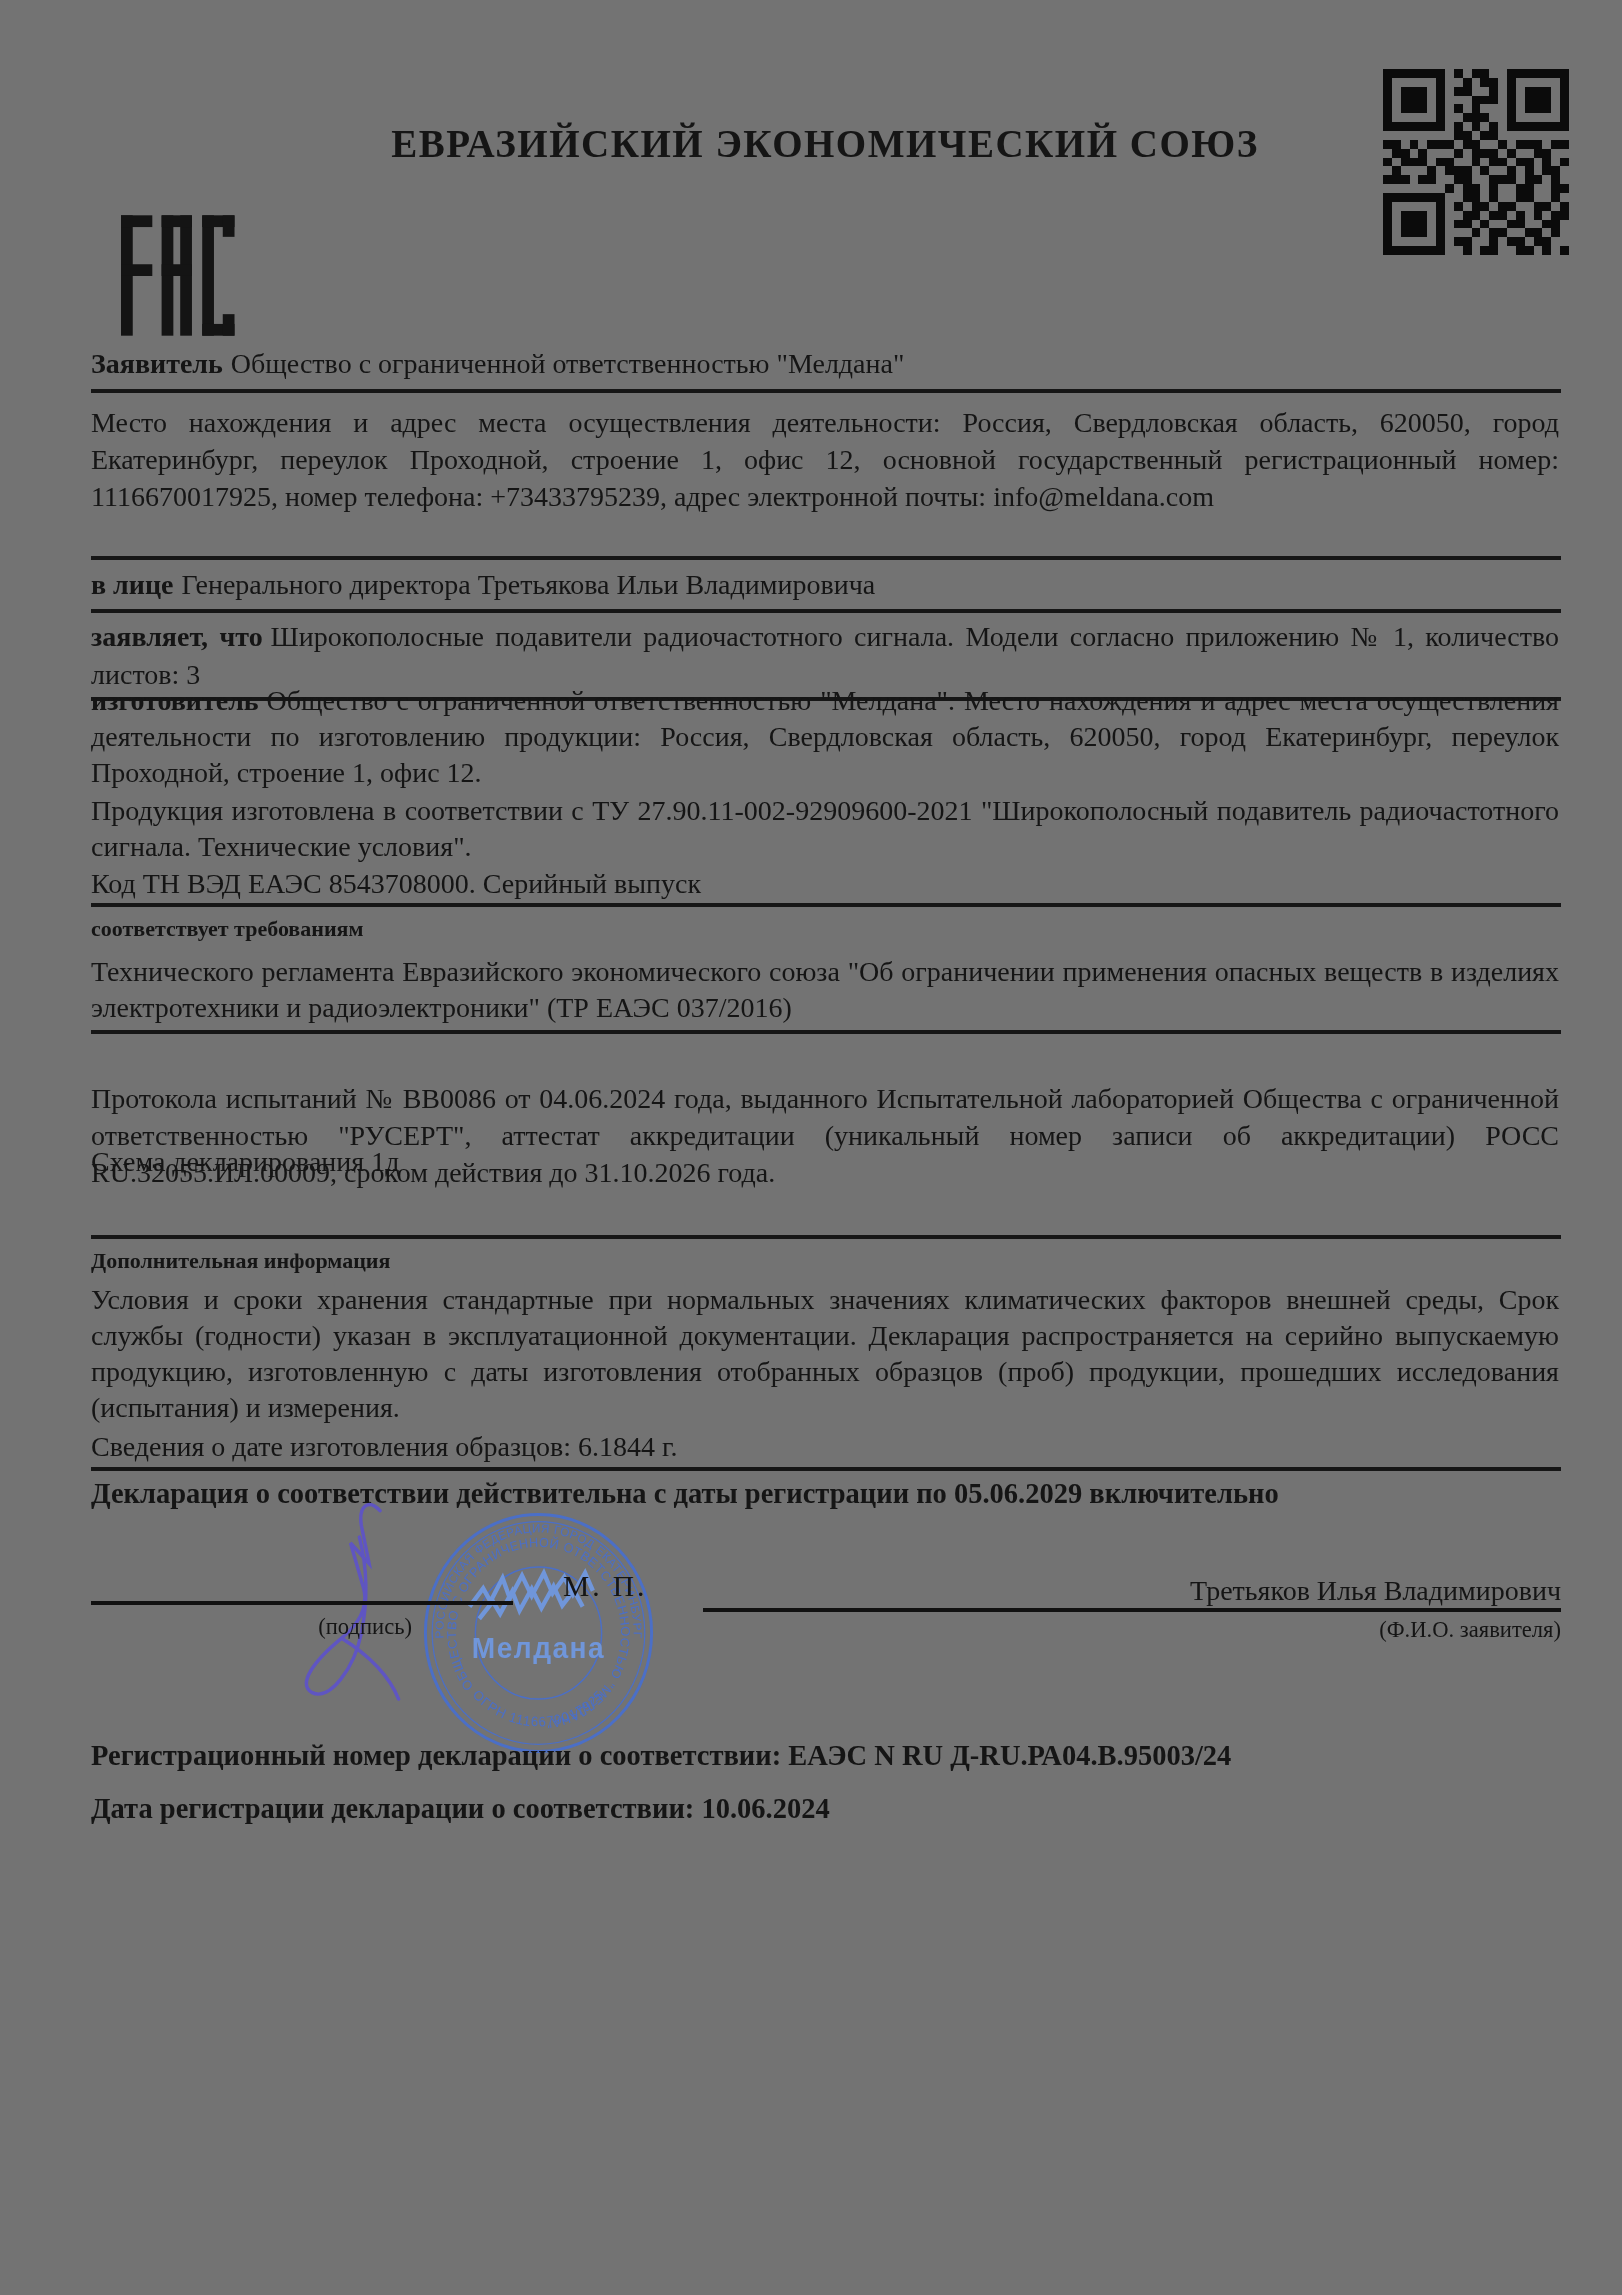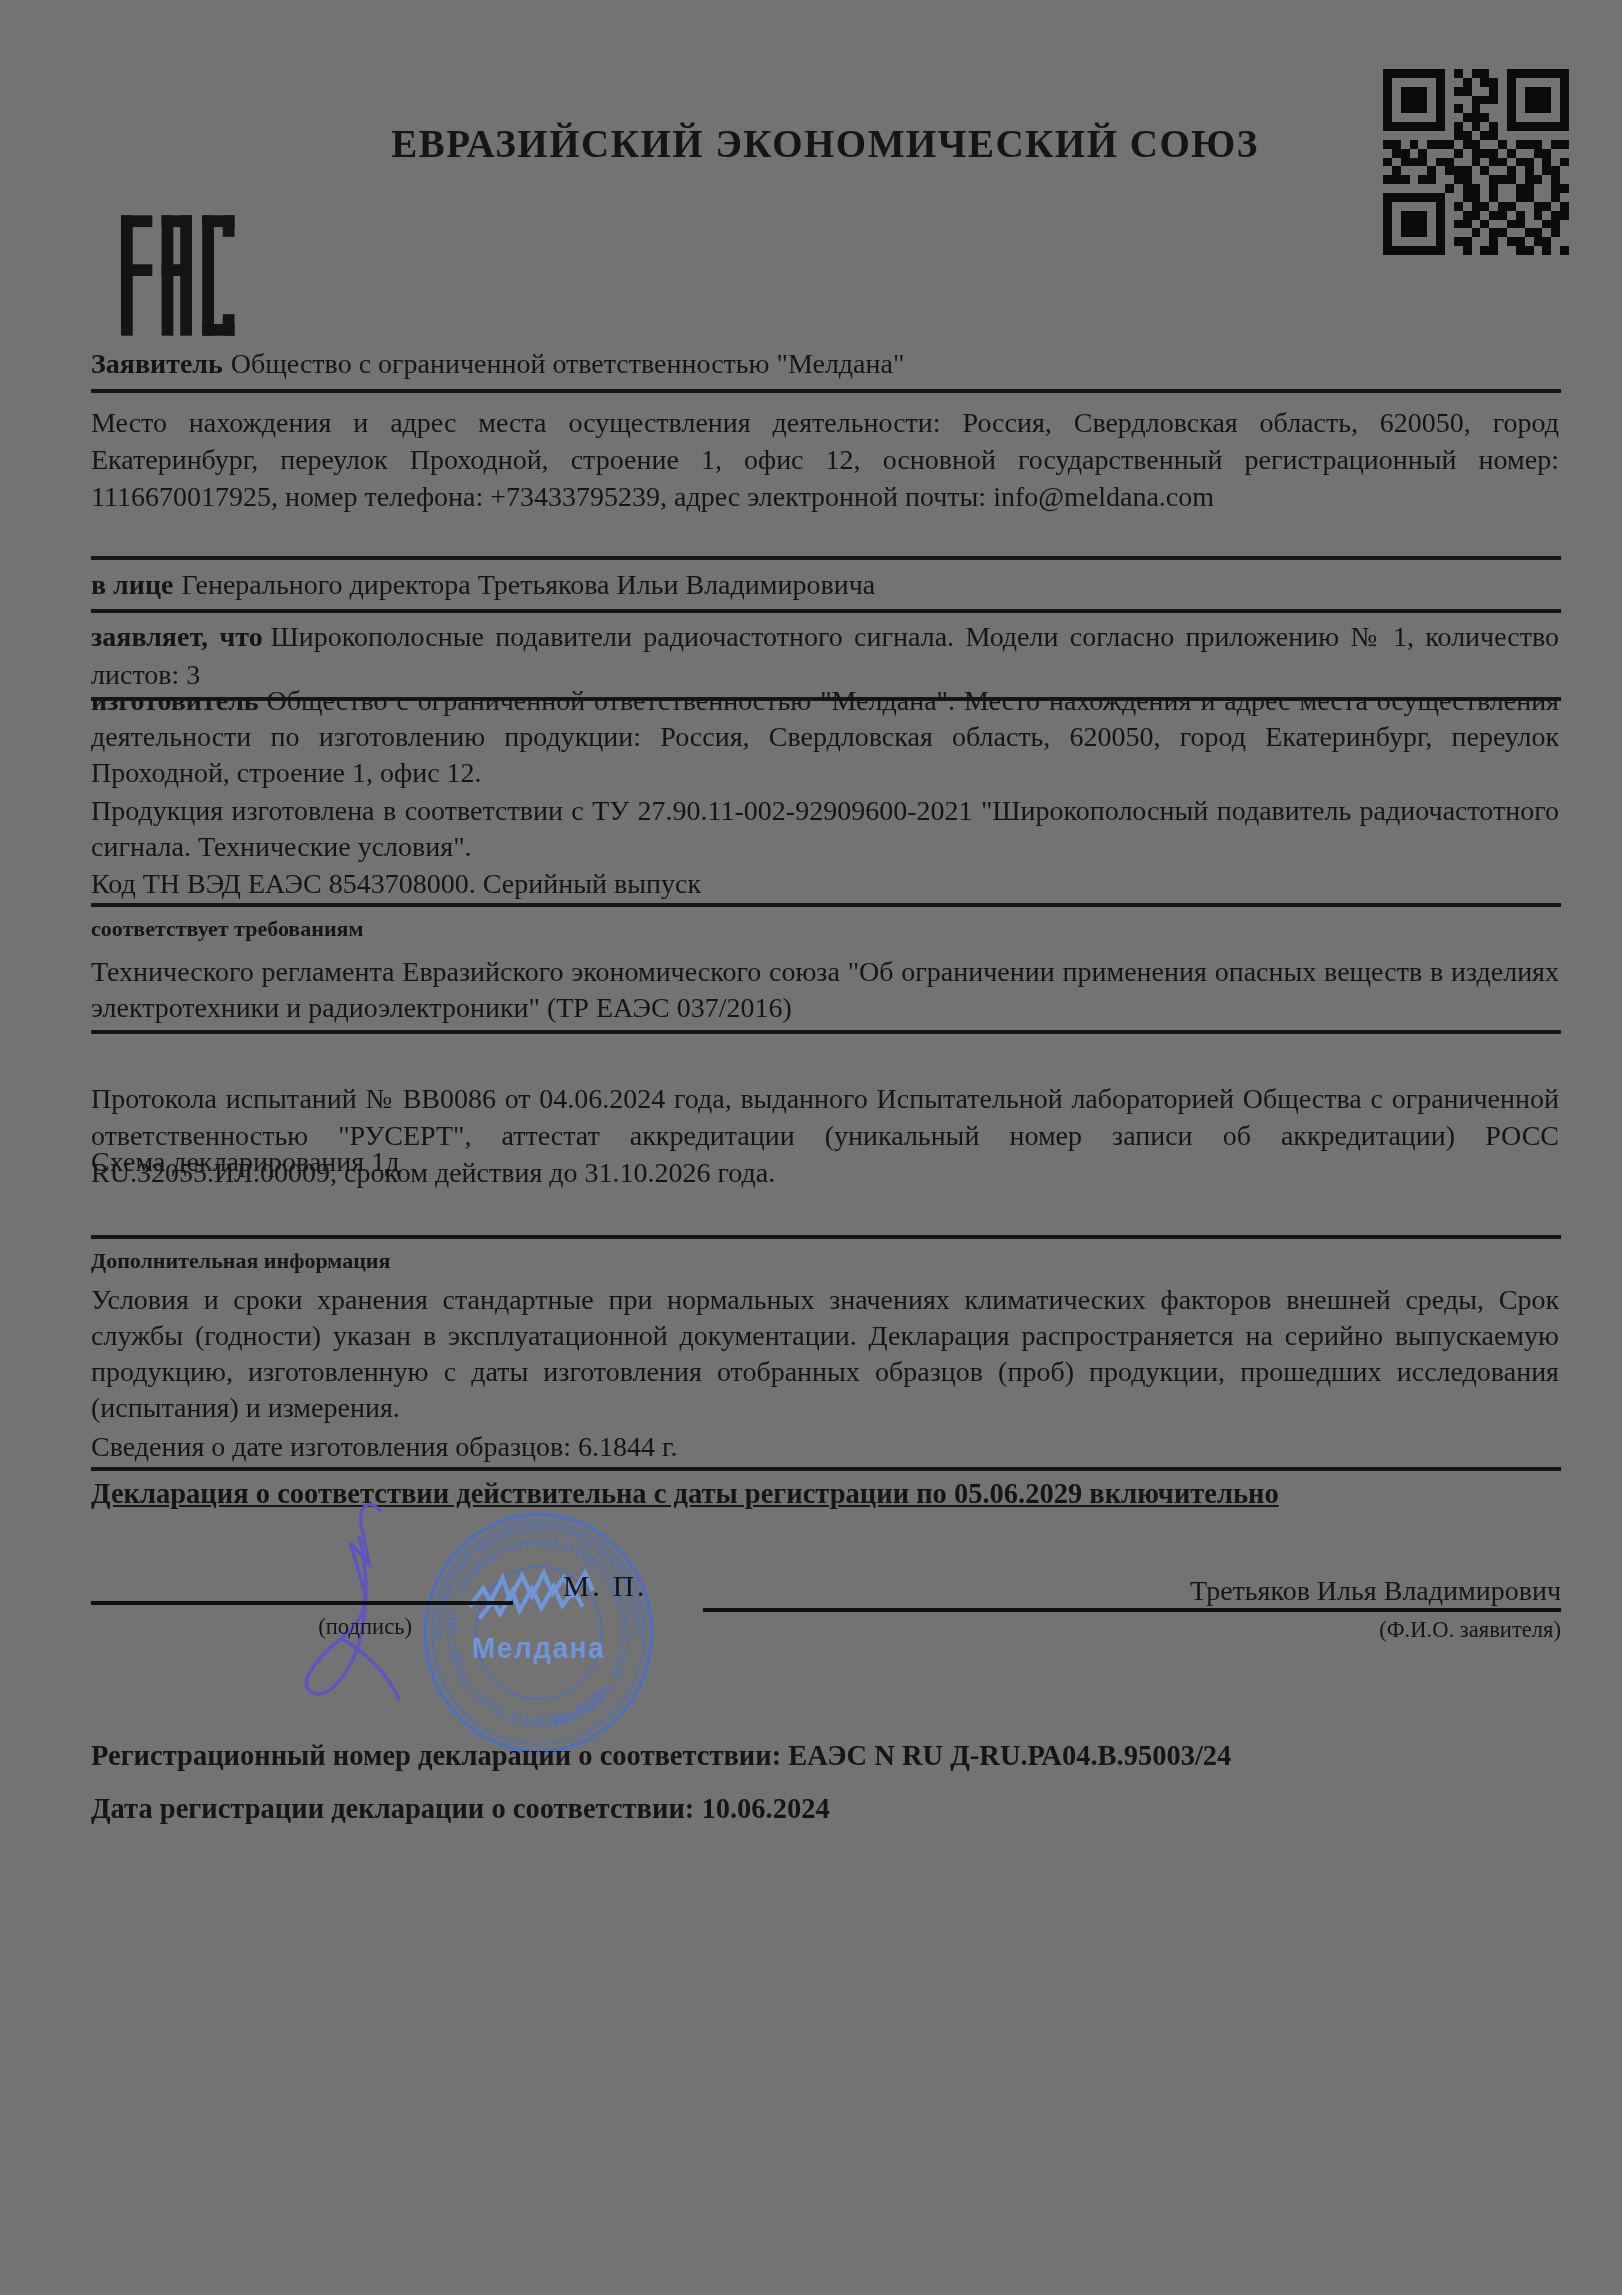--- a/index.html
+++ b/index.html
@@ -526,21 +526,21 @@
 
   <div class="abs blk body just" style="top:1080px;">Протокола испытаний № ВВ0086 от 04.06.2024 года, выданного Испытательной лабораторией Общества с ограниченной ответственностью "РУСЕРТ", аттестат аккредитации (уникальный номер записи об аккредитации) РОСС RU.32055.ИЛ.00009, сроком действия до 31.10.2026 года.</div>
   <div class="abs blk body" style="top:1143px;">Схема декларирования 1д</div>
   <div class="abs hr" style="top:1235px;"></div>
 
   <div class="abs blk h" style="top:1244px;">Дополнительная информация</div>
   <div class="abs blk body just" style="top:1282px;line-height:36px;">Условия и сроки хранения стандартные при нормальных значениях климатических факторов внешней среды, Срок службы (годности) указан в эксплуатационной документации. Декларация распространяется на серийно выпускаемую продукцию, изготовленную с даты изготовления отобранных образцов (проб) продукции, прошедших исследования (испытания) и измерения.</div>
   <div class="abs blk body" style="top:1428px;">Сведения о дате изготовления образцов: 6.1844 г.</div>
   <div class="abs hr" style="top:1467px;"></div>
 
-  <div class="abs blk boldline" style="top:1476px;text-decoration:underline;">Декларация о соответствии  действительна с даты регистрации по 05.06.2029 включительно</div>
+  <div class="abs blk boldline" style="top:1476px;">Декларация о соответствии  действительна с даты регистрации по 05.06.2029 включительно</div>
 
   <svg class="abs" style="left:422px;top:1511px;" width="233" height="244" viewBox="0 0 480 480" preserveAspectRatio="none">
     <g fill="none" stroke="#4b6fc7">
       <circle cx="240" cy="240" r="233" stroke-width="6"></circle>
       <circle cx="240" cy="240" r="219" stroke-width="2.5"></circle>
       <circle cx="240" cy="240" r="130" stroke-width="3"></circle>
     </g>
     <defs>
       <path id="p-ot" d="M 46 266 A 196 196 0 1 1 434 266"></path>
       <path id="p-ob" d="M 70 310 A 184 184 0 0 0 410 310"></path>

